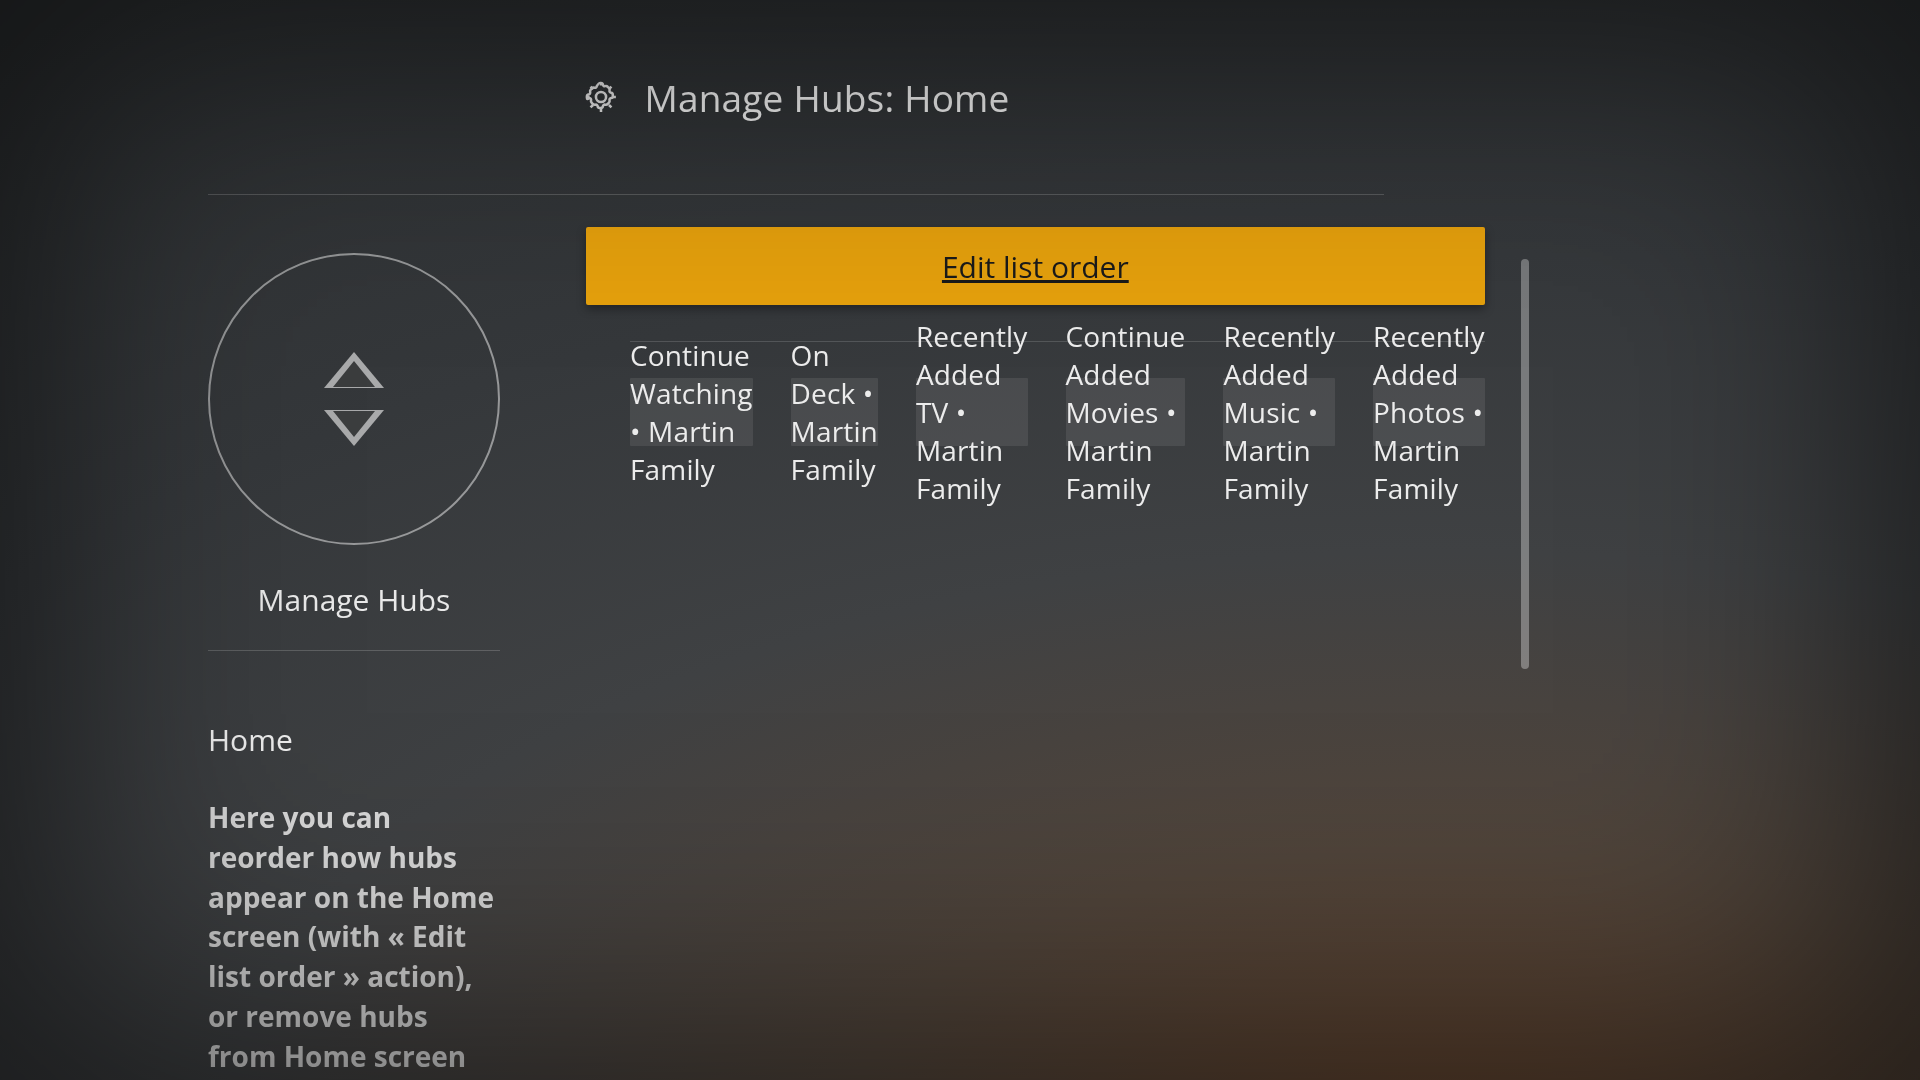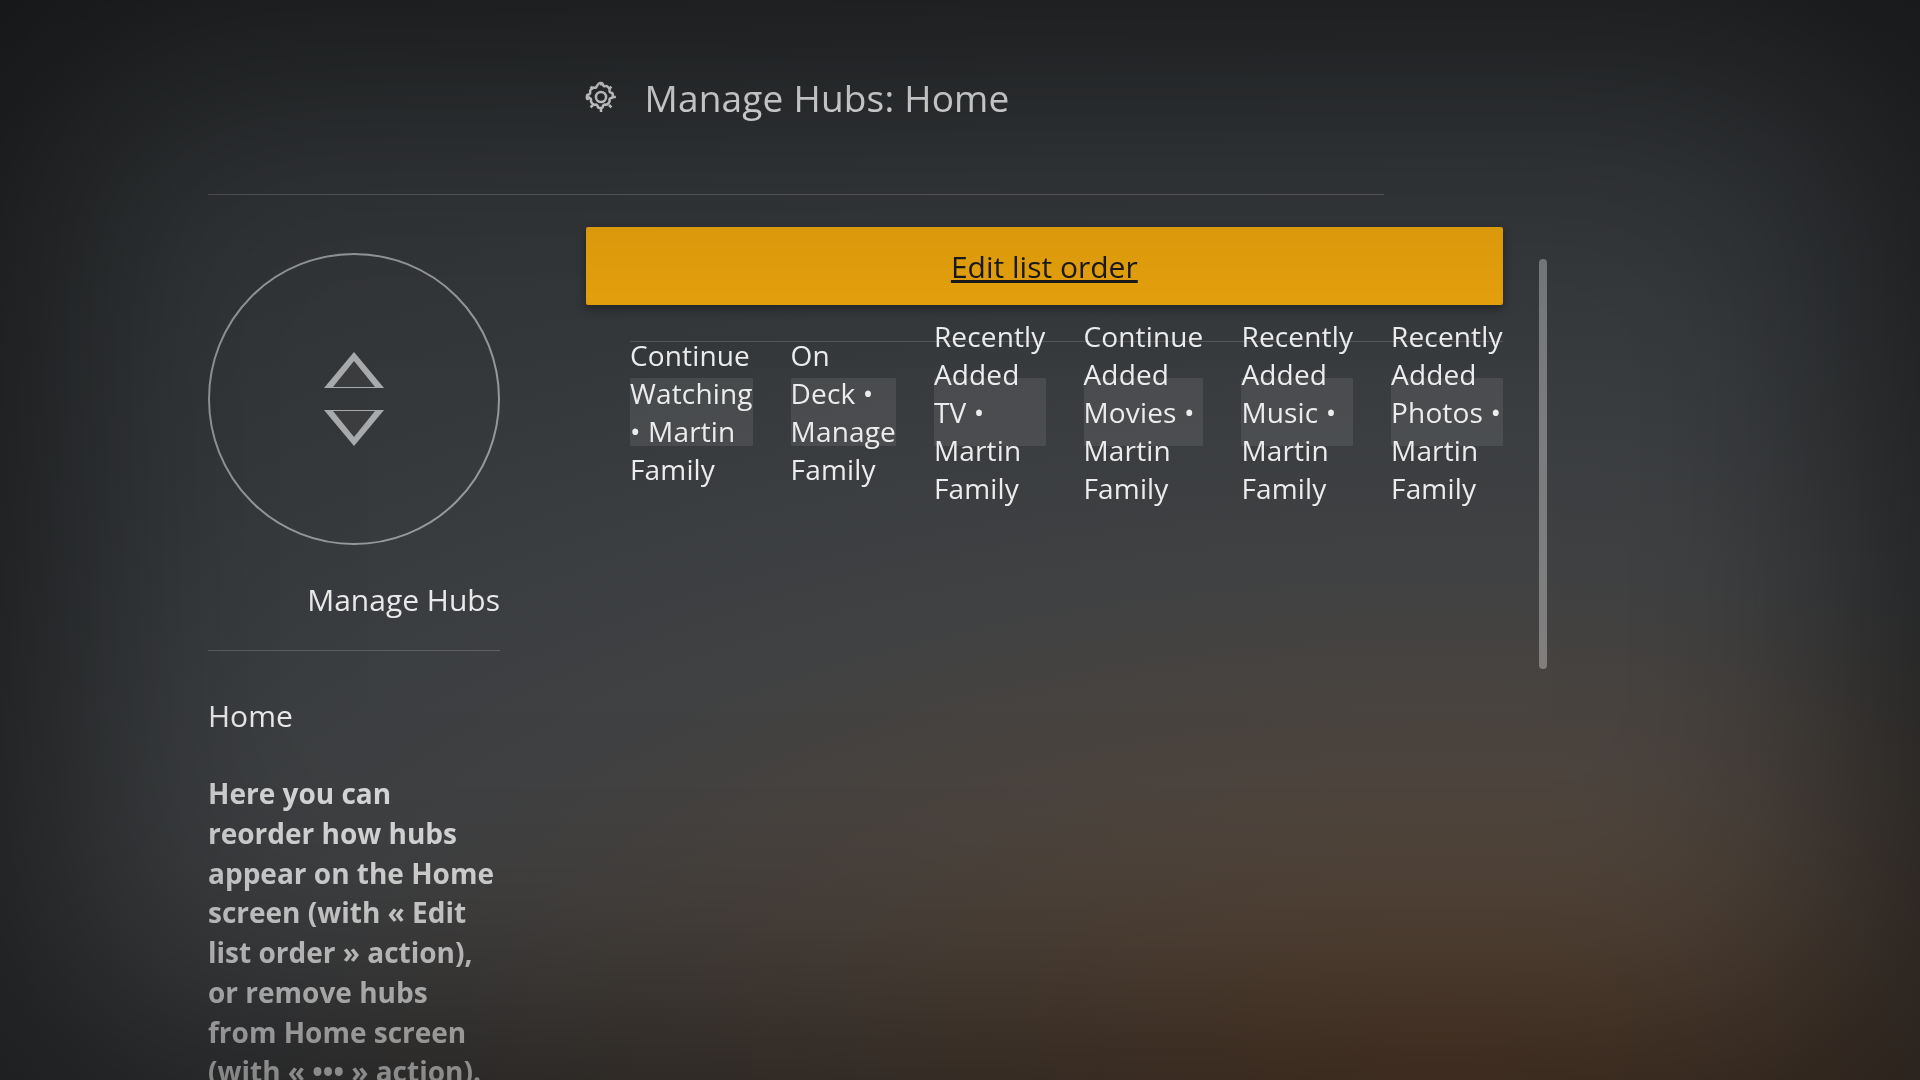--- a/index.html
+++ b/index.html
@@ -21,21 +21,21 @@
     .header { display: flex; align-items: center; justify-content: center; gap: 24px; height: 194px; }
     .header .title { font-size: 37px; font-weight: 400; color: #f4f4f4; letter-spacing: 0.2px; }
     .header svg { width: 38px; height: 38px; display: block; }
 
     .hr-full { height: 1px; background: rgba(255,255,255,0.18); width: 100%; }
 
     .content { display: flex; gap: 86px; height: calc(100% - 195px); }
     .left { width: 644px; padding-top: 58px; }
     .right { flex: 1; position: relative; padding-top: 32px; }
 
-    .icon-badge { display: flex; flex-direction: column; align-items: flex-end; gap: 34px; }
+    .icon-badge { display: flex; flex-direction: column; align-items: center; gap: 34px; }
     .circle {
       width: 292px; height: 292px; border: 2.5px solid rgba(230,230,230,0.55); border-radius: 50%;
       display: flex; flex-direction: column; align-items: center; justify-content: center; gap: 22px;
     }
     .tri-up {
       width: 0; height: 0;
       border-left: 30px solid transparent;
       border-right: 30px solid transparent;
       border-bottom: 36px solid transparent;
       position: relative;
@@ -71,21 +71,21 @@
     .tri-down::after {
       content: ""; position: absolute; left: -21px; top: -35px;
       width: 0; height: 0;
       border-left: 21px solid transparent;
       border-right: 21px solid transparent;
       border-top: 26px solid #3c3e3f;
     }
     .badge-label { font-size: 30px; color: #e9e9e9; font-weight: 400; }
     .hr-left { height: 1px; background: rgba(255,255,255,0.18); width: 100%; margin-top: 30px; }
 
-    .section-title { font-size: 30px; color: #eee; margin-top: 44px; font-weight: 400; }
+    .section-title { font-size: 30px; color: #eee; margin-top: 68px; font-weight: 400; }
     .desc { font-size: 28px; line-height: 1.42; color: #d8d8d8; margin-top: 38px; max-width: 620px; font-weight: 700; }
 
     .list-wrap { position: relative; height: 100%; padding-right: 44px; }
 
     .edit-btn {
       width: 100%; height: 78px; background: #e5a00d; color: #1a1a1a;
       display: flex; align-items: center; justify-content: center;
       font-size: 30px; border-radius: 2px;
       box-shadow: 0 4px 10px rgba(0,0,0,0.35);
       cursor: pointer;
@@ -142,21 +142,21 @@
       <div class="list-wrap">
         <div class="edit-btn">
           <span>Edit list order</span>
         </div>
         <div class="hr-right"></div>
         <div class="hub-list" id="hub-list">
             <div class="hub-item">
               <span>Continue Watching • Martin Family</span>
             </div>
             <div class="hub-item">
-              <span>On Deck • Manage Family</span>
+              <span>On Deck • Martin Family</span>
             </div>
             <div class="hub-item">
               <span>Recently Added TV • Martin Family</span>
             </div>
             <div class="hub-item">
               <span>Continue Added Movies • Martin Family</span>
             </div>
             <div class="hub-item">
               <span>Recently Added Music • Martin Family</span>
             </div>

